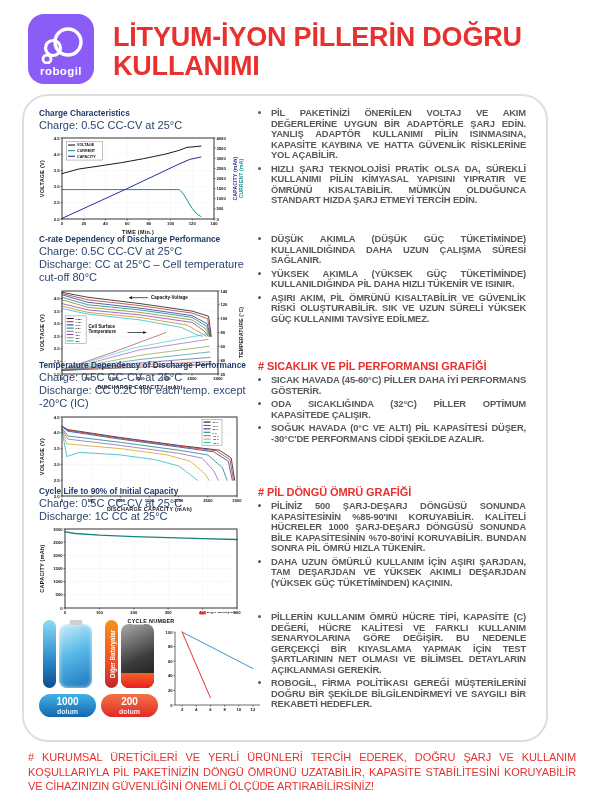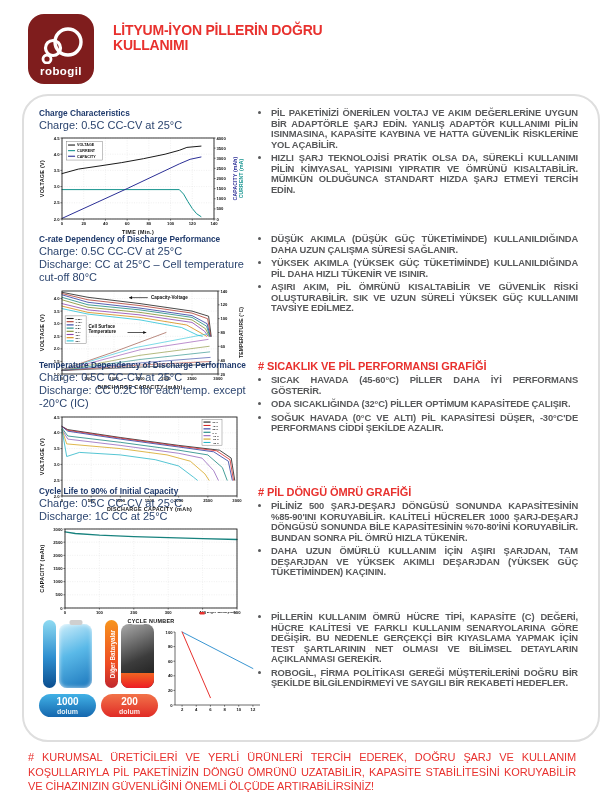--- a/index.html
+++ b/index.html
@@ -3,32 +3,32 @@
 <meta charset="utf-8">
 <style>
   html,body{margin:0;padding:0;}
   body{
     width:600px;height:800px;position:relative;overflow:hidden;
     background:#ffffff;font-family:"Liberation Sans",sans-serif;
   }
   
   .logo{
     position:absolute;left:28px;top:14px;width:66px;height:70px;
-    background:#7f1d1d;border-radius:16px;display:flex;flex-direction:column;
+    background:#8b5cf6;border-radius:16px;display:flex;flex-direction:column;
     align-items:center;justify-content:flex-end;padding-bottom:7px;box-sizing:border-box;
   }
   .logo-glyph{position:absolute;top:8px;left:0;width:66px;height:42px;}
   .logo-text{color:#fff;font-size:11.5px;font-weight:700;letter-spacing:.4px;}
   .page-title{
     position:absolute;left:113px;top:23px;width:470px;
-    font-size:14px;line-height:1.08;font-weight:800;color:#e8312e;letter-spacing:-.2px;
+    font-size:27px;line-height:1.08;font-weight:800;color:#e8312e;letter-spacing:-.2px;
   }
   
   .card{
-    position:absolute;left:22px;top:94px;width:578px;height:648px;
+    position:absolute;left:22px;top:94px;width:526px;height:648px;
     border:2px solid #dedede;border-radius:26px;box-sizing:border-box;
     padding:10px 8px 4px 10px;background:#fff;
   }
   .row{display:flex;align-items:flex-start;height:126px;}
   .chart-cell{flex:0 0 214px;width:214px;padding-left:5px;box-sizing:border-box;}
   .chart-title{font-size:8.3px;font-weight:700;color:#1f3a6c;margin:2px 0 1px 0;}
   .chart-sub{font-size:11px;color:#2c456f;line-height:1.2;}
   .chart-mount{margin-top:1px;}
   svg text{font-family:"Liberation Sans",sans-serif;}
   .text-cell{flex:1;padding:2px 12px 0 10px;}

